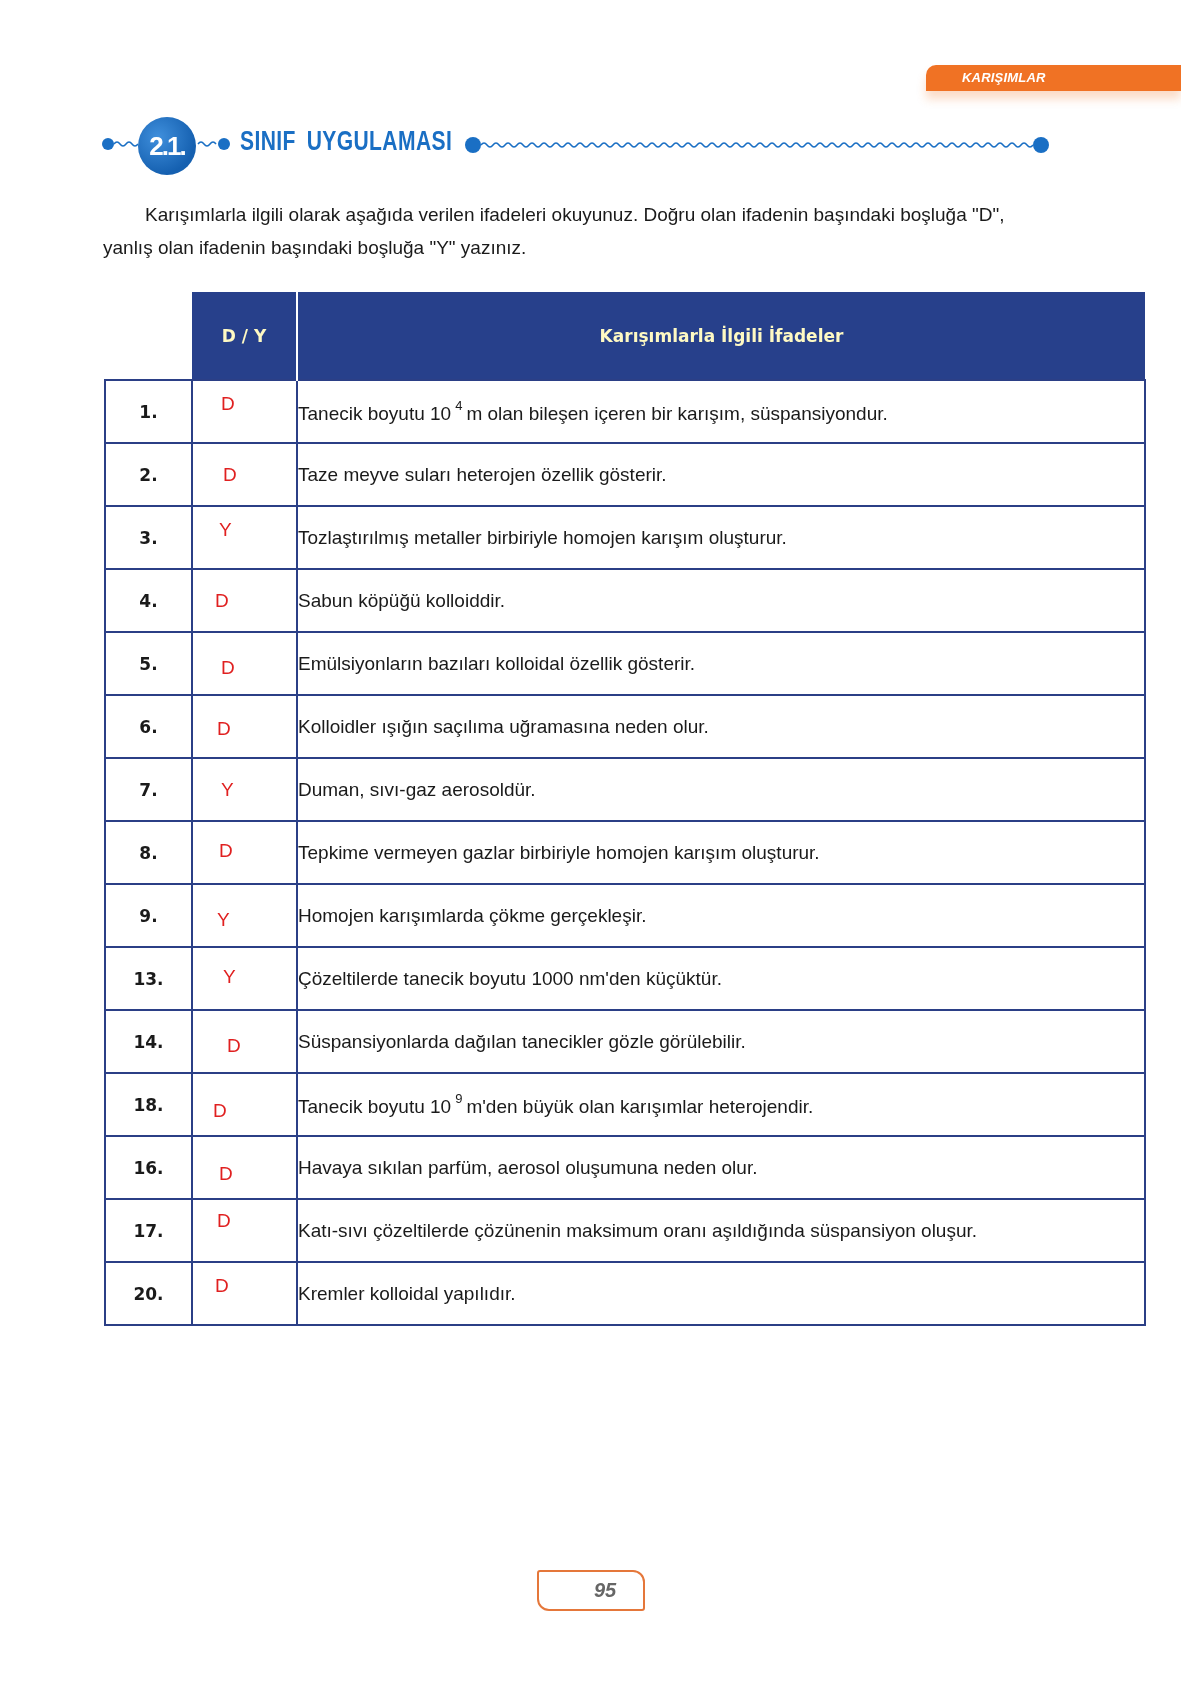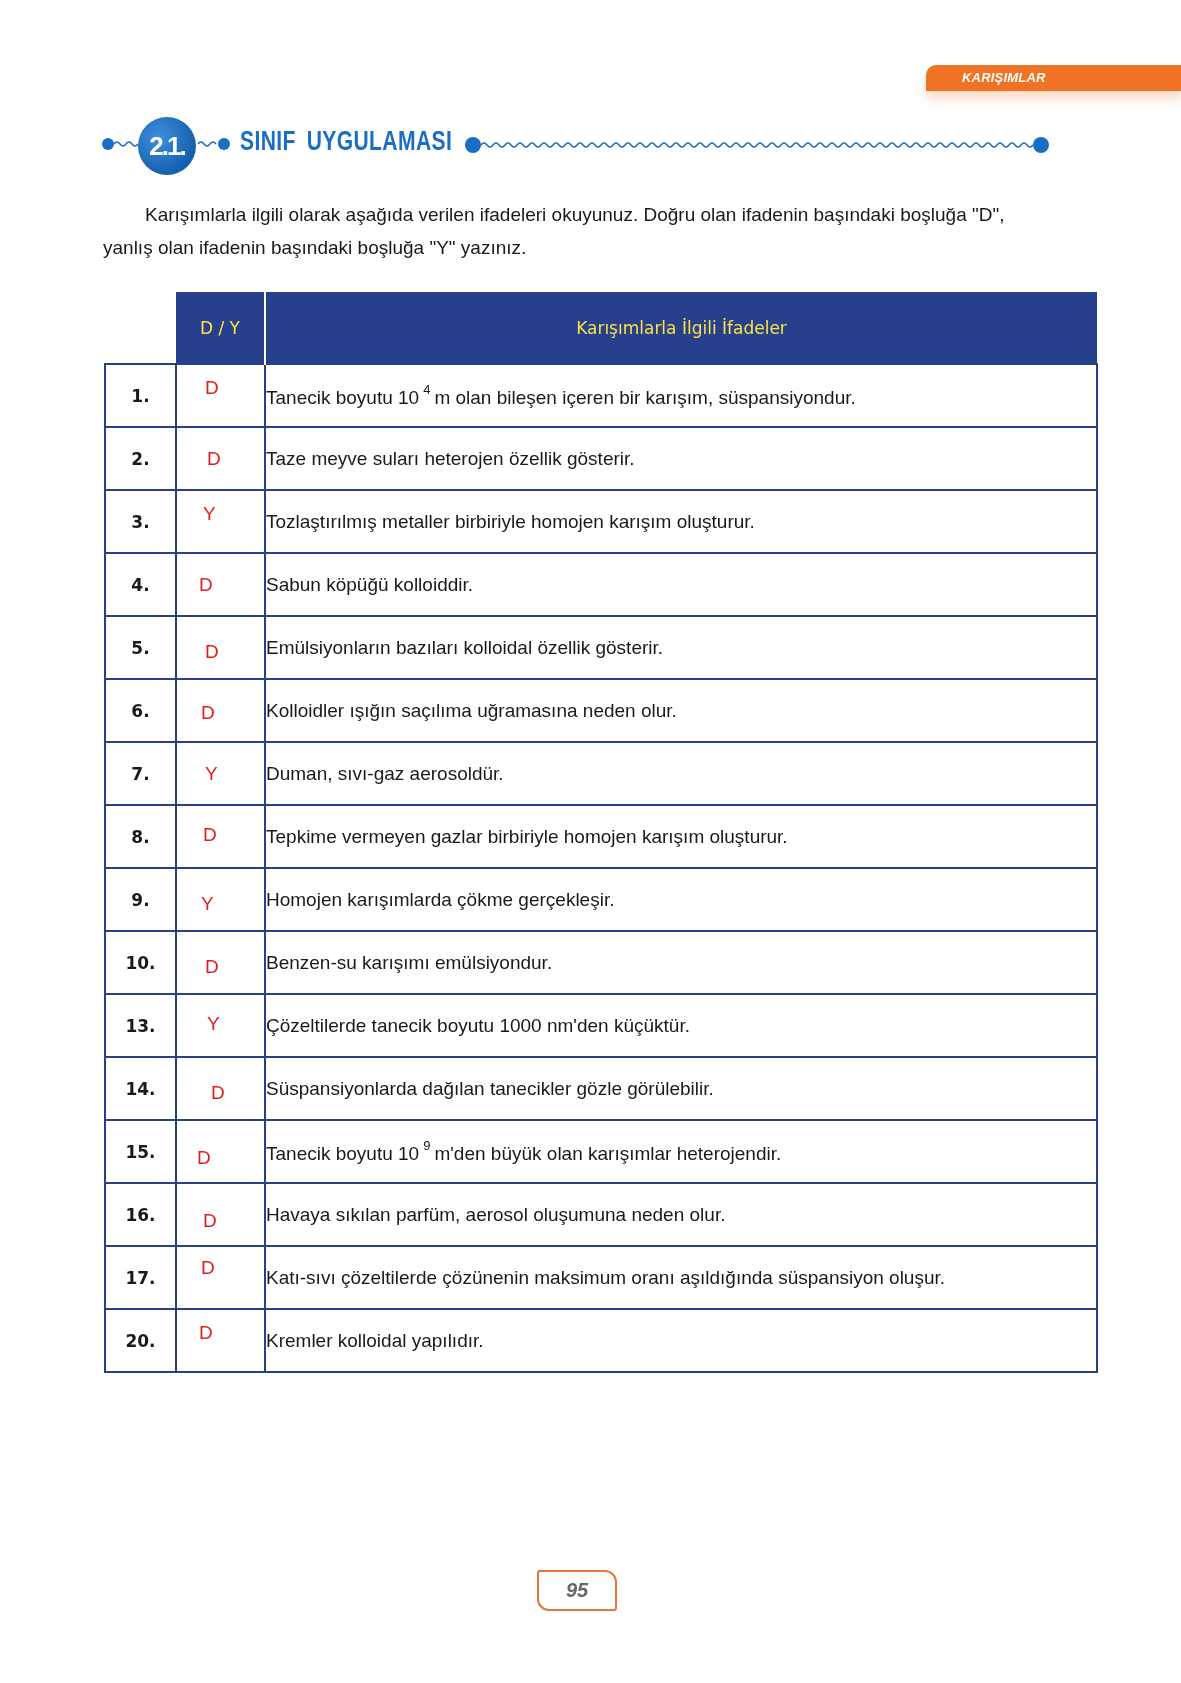--- a/index.html
+++ b/index.html
@@ -29,37 +29,37 @@
       letter-spacing:0.5px; transform:scaleX(0.78); transform-origin:left top; word-spacing:6px;
     }
     .intro {
       position:absolute; left:103px; top:198px; width:945px; font-size:19px; line-height:33px;
       color:#1a1a1a; text-indent:42px;
     }
     table.qtable {
       position:absolute; left:104px; top:292px; border-collapse:collapse; table-layout:fixed;
     }
     table.qtable th {
-      background:#27408b; color:#fde047; font-size:17px; font-weight:normal; height:55px; padding:8px;
+      background:#27408b; color:#fef9c3; font-size:17px; font-weight:bold; height:55px; padding:16px;
       font-family:"DejaVu Sans", sans-serif; border-left:2px solid #fff;
     }
     table.qtable th.blank { background:#fff; border:none; }
     table.qtable th.dy { border-left:none; }
     table.qtable td {
       border:2px solid #2b3f86; height:61px; padding:0; vertical-align:middle;
     }
     td.num { width:51px; text-align:center; font-weight:bold; font-size:17px; font-family:"DejaVu Sans", sans-serif; }
     td.ans { width:70px; position:relative; }
     td.ans span { position:absolute; color:#e02020; font-size:19px; }
     td.stmt { width:811px; font-size:19px; padding-left:8px; }
     td.stmt sup { font-size:13px; vertical-align:10px; margin:0 4px; }
     .page-num {
       position:absolute; left:537px; top:1570px; width:76px; height:37px;
       border:2px solid #e5773a; border-radius:3px 12px 3px 12px;
-      color:#666; font-size:20px; font-weight:bold; font-style:italic; text-align:center; line-height:37px;
+      color:#666; font-size:20px; font-weight:bold; font-style:italic; text-align:center; line-height:37px;padding-left:28px;
     }
   </style>
 </head>
 <body>
 
 <div class="tab">
   <span>KARIŞIMLAR</span>
 </div>
 
 <div class="section-header">
@@ -144,42 +144,35 @@
         <td class="stmt"><span>Tepkime vermeyen gazlar birbiriyle homojen karışım oluşturur.</span></td>
       </tr>
       <tr>
         <td class="num">9.</td>
         <td class="ans">
           <span style="left:24px;top:24px">Y</span>
         </td>
         <td class="stmt"><span>Homojen karışımlarda çökme gerçekleşir.</span></td>
       </tr>
       <tr>
-        <td class="num">10.</td>
-        <td class="ans">
-          <span style="left:28px;top:24px">D</span>
-        </td>
-        <td class="stmt"><span>Benzen-su karışımı emülsiyondur.</span></td>
-      </tr>
-      <tr>
         <td class="num">13.</td>
         <td class="ans">
           <span style="left:30px;top:18px">Y</span>
         </td>
         <td class="stmt"><span>Çözeltilerde tanecik boyutu 1000 nm'den küçüktür.</span></td>
       </tr>
       <tr>
         <td class="num">14.</td>
         <td class="ans">
           <span style="left:34px;top:24px">D</span>
         </td>
         <td class="stmt"><span>Süspansiyonlarda dağılan tanecikler gözle görülebilir.</span></td>
       </tr>
       <tr>
-        <td class="num">15.</td>
+        <td class="num">18.</td>
         <td class="ans">
           <span style="left:20px;top:26px">D</span>
         </td>
         <td class="stmt"><span>Tanecik boyutu 10</span><sup>9</sup><span>m'den büyük olan karışımlar heterojendir.</span></td>
       </tr>
       <tr>
         <td class="num">16.</td>
         <td class="ans">
           <span style="left:26px;top:26px">D</span>
         </td>

